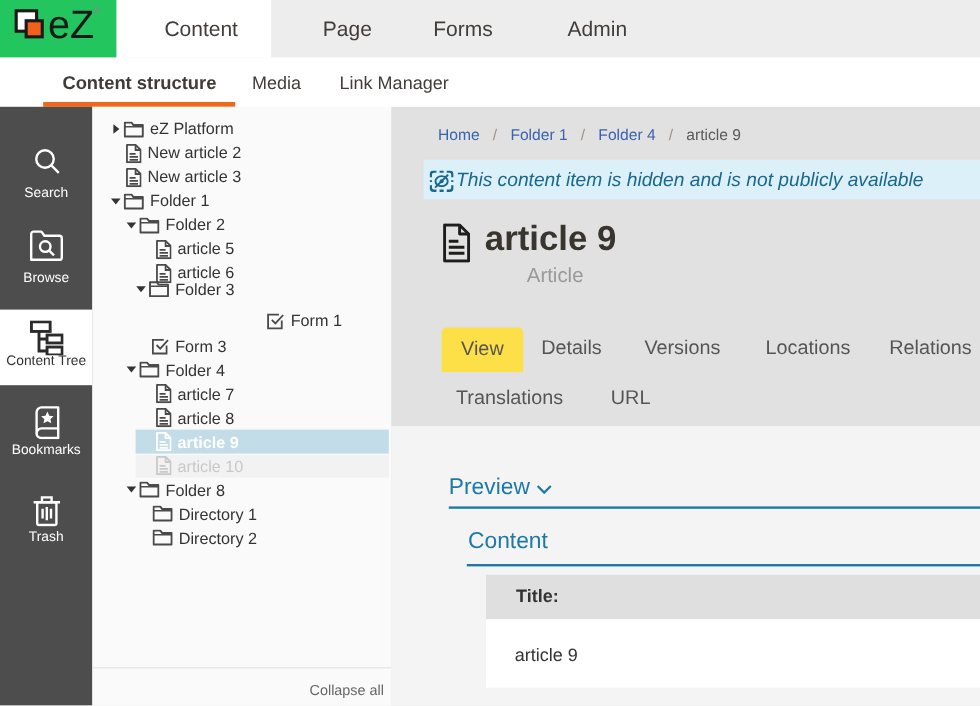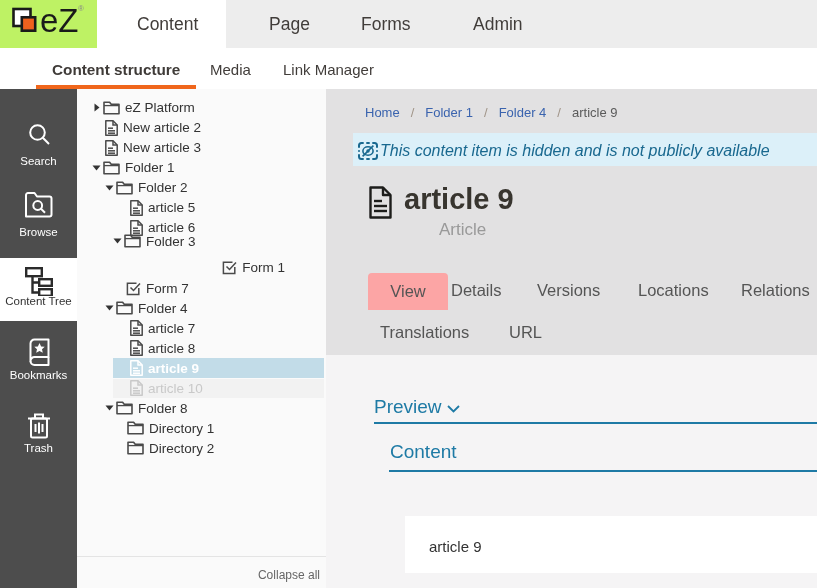--- a/index.html
+++ b/index.html
@@ -2,21 +2,21 @@
 <html><head>
 <meta charset="utf-8">
 <style>
 * { margin:0; padding:0; box-sizing:border-box; }
 html,body { width:817px; height:588px; overflow:hidden; }
 body { font-family:"Liberation Sans", sans-serif; position:relative; background:#fff; }
 #page { position:absolute; left:0; top:0; width:817px; height:588px; }
 
 
 #topbar { position:absolute; left:0; top:0; width:817px; height:48px; background:#ededed; }
-#logo { position:absolute; left:0; top:0; width:97px; height:48px; background:#bef264; }
+#logo { position:absolute; left:0; top:0; width:97px; height:48px; background:#22c55e; }
 #toptab-active { position:absolute; left:96px; top:0; width:130px; height:48px; background:#ffffff; }
 .toptab { position:absolute; top:0; height:48px; line-height:48px; font-size:17.5px; color:#413d3a; }
 
 
 #bar2 { position:absolute; left:0; top:48px; width:817px; height:41px; background:#ffffff; }
 .b2tab { position:absolute; top:0; height:41px; line-height:44px; font-size:15px; color:#413d3a; }
 #orange-line { position:absolute; left:36px; top:37px; width:160px; height:4px; background:#f0661b; }
 
 
 #sidebar { position:absolute; left:0; top:89px; width:77px; height:499px; background:#4d4d4d; }
@@ -41,21 +41,21 @@
 #crumb { position:absolute; left:39px; top:16px; font-size:13px; color:#999; }
 #crumb a { color:#3a63ae; text-decoration:none; }
 #crumb .sep { color:#a09488; padding:0 11px; }
 #crumb .cur { color:#5a5a5a; }
 #alert { position:absolute; left:27px; top:44px; width:464px; height:33px; background:#dcf0f9; color:#19688f; font-style:italic; font-size:16px; display:flex; align-items:center; padding-top:2px; }
 #alert svg { margin:0 2px 0 5px; flex:none; }
 #title-ic { position:absolute; left:43px; top:97px; }
 #title { position:absolute; left:78px; top:94px; font-size:29px; font-weight:bold; color:#38352f; }
 #subtitle { position:absolute; left:78px; top:131px; font-size:17px; color:#999;margin-left:35px; }
 .ctab { position:absolute; font-size:16.5px; color:#555; }
-#viewtab { position:absolute; left:42px; top:184px; width:80px; height:37px; background:#fca5a5; border-radius:4px 4px 0 0; text-align:center; line-height:37px; }
+#viewtab { position:absolute; left:42px; top:184px; width:68px; height:37px; background:#fde047; border-radius:4px 4px 0 0; text-align:center; line-height:37px; }
 
 #preview-h { position:absolute; left:48px; top:307px; font-size:19px; color:#1e7aa5; }
 #line1 { position:absolute; left:48px; top:333px; right:0; height:1.5px; background:#1e7aa5; }
 #content-h { position:absolute; left:64px; top:352px; font-size:19px; color:#1e7aa5; }
 #line2 { position:absolute; left:63px; top:381px; right:0; height:1.5px; background:#1e7aa5; }
 #tbl-head { position:absolute; left:79px; top:390px; right:0; height:37px; background:#e0dfe0; }
 #tbl-head span { position:absolute; left:25px; top:10px; font-size:15px; font-weight:bold; color:#333; }
 #tbl-body { position:absolute; left:79px; top:427px; right:0; height:57px; background:#fff; }
 #tbl-body span { position:absolute; left:24px; top:22px; font-size:15px; color:#333; }
 </style>
@@ -239,21 +239,21 @@
         </span>
         <span class="lbl">Form 1</span>
       </div>
     <div class="trow" style="top:189px; padding-left:49px;">
         <span class="ic">
           <svg width="15" height="15" viewBox="0 0 15 15" fill="none" stroke="#4a4a4a" stroke-width="1.5">
             <path d="M12.8 7 V13.6 H1.4 V2.2 H10.5"></path>
             <path d="M4.5 6.5 L7.5 9.5 L14 2.5"></path>
           </svg>
         </span>
-        <span class="lbl">Form 7</span>
+        <span class="lbl">Form 3</span>
       </div>
     <div class="trow" style="top:209px; padding-left:26px;">
         <span class="arr">
           <svg width="9" height="6" viewBox="0 0 9 6">
             <path d="M0.5 0.5 L8.5 0.5 L4.5 5.5 Z" fill="#333"></path>
           </svg>
         </span>
         <span class="ic">
           <svg width="17" height="14" viewBox="0 0 17 14" fill="none" stroke="#4a4a4a" stroke-width="1.6">
             <path d="M1 12.8 V1.2 H6.6 L8.2 3.2 H16 V12.8 Z" stroke-linejoin="round"></path>
@@ -373,18 +373,21 @@
     <div class="ctab" style="left:312px; top:192px;">Locations</div>
     <div class="ctab" style="left:415px; top:192px;">Relations</div>
     <div class="ctab" style="left:54px; top:234px;">Translations</div>
     <div class="ctab" style="left:183px; top:234px;">URL</div>
     <div id="preview-h">Preview <svg width="13" height="8" viewBox="0 0 13 8" fill="none" stroke="#1e7aa5" stroke-width="1.8">
           <path d="M1 1 L6.5 6.5 L12 1"></path>
         </svg></div>
     <div id="line1"></div>
     <div id="content-h">Content</div>
     <div id="line2"></div>
+    <div id="tbl-head">
+        <span>Title:</span>
+      </div>
     <div id="tbl-body">
         <span>article 9</span>
       </div>
   </div>
 
 </div>
 
 </body></html>

